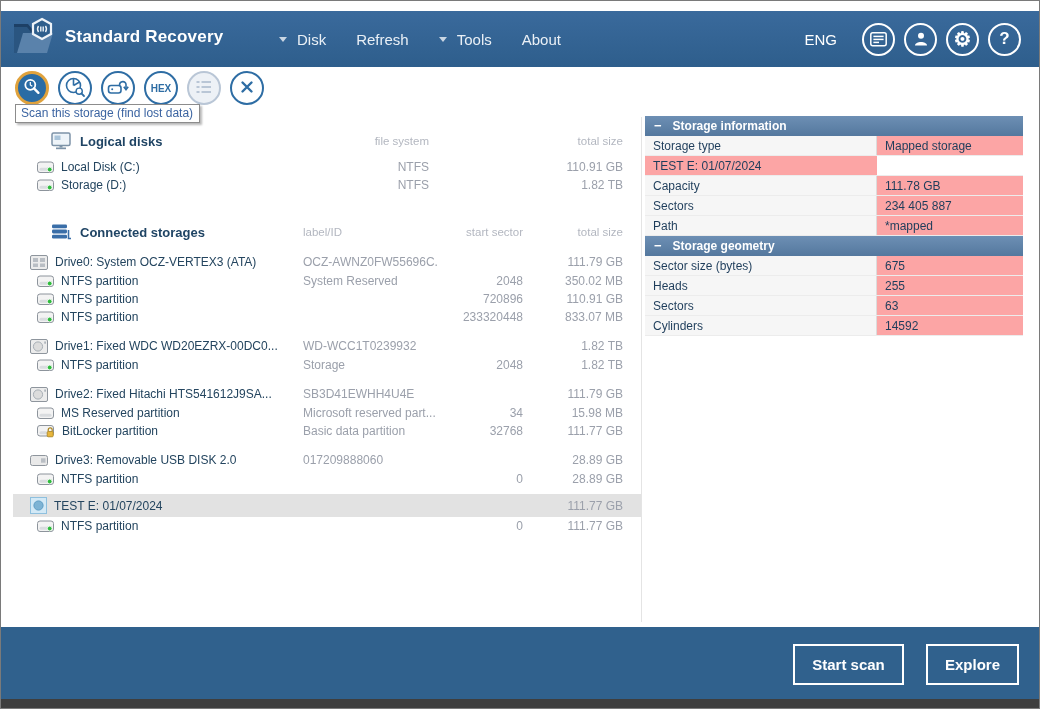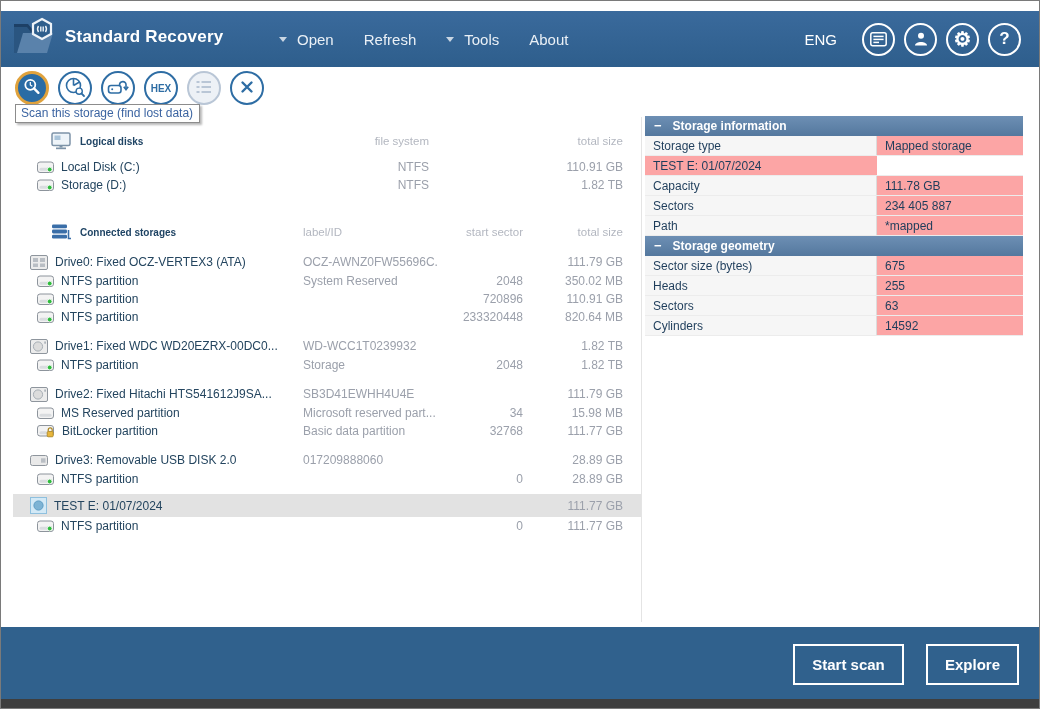--- a/index.html
+++ b/index.html
@@ -36,21 +36,21 @@
   .lrow{display:grid;grid-template-columns:278px 148px 84px 1fr;align-items:center;height:18px;font-size:12px;}
   .cell-name{display:flex;align-items:center;gap:7px;white-space:nowrap;color:#24455f;}
   .cell-name .ric{display:flex;align-items:center;}
   .cell-label{padding-left:12px;color:#9ba0ab;white-space:nowrap;overflow:hidden;}
   .cell-label.right{text-align:right;padding-left:0;padding-right:10px;}
   .cell-sector{text-align:right;color:#9ba0ab;}
   .cell-size{text-align:right;padding-right:18px;color:#9ba0ab;}
   .col-head{color:#b3b7c0;font-size:11.5px;}
   .sec-header{height:20px;cursor:default;}
   .sec-header .cell-name{padding-left:38px;gap:8px;}
-  .sec-title{font-weight:bold;color:#1f4464;font-size:10px;}
+  .sec-title{font-weight:bold;color:#1f4464;font-size:13px;}
   .gap-before-rows{height:7px;}
   .gap-sections{height:28px;}
   .row-drive{height:20px;margin-top:10px;cursor:pointer;}
   .row-drive .cell-name{padding-left:17px;}
   .row-part{height:18px;cursor:pointer;}
   .row-part .cell-name{padding-left:24px;}
   .row-logical{cursor:pointer;}
   .row-logical .cell-name{padding-left:24px;}
   .srow.selected{background:#e2e2e2;height:23px;margin-top:6px;}
   
@@ -85,21 +85,21 @@
           <polygon points="31,3 40,8 40,18 31,23 22,18 22,8" fill="#2e5e8c" stroke="#eef3f8" stroke-width="2.2"></polygon>
           <path d="M27.5 10 q-2 3 0 6 M34.5 10 q2 3 0 6 M29.8 10.5 v5 M32.2 10.5 v5" stroke="#eef3f8" stroke-width="1.4" fill="none"></path>
         </g>
       </svg>
     </span>
     <span class="app-title">Standard Recovery</span>
 
     <div class="menu">
       <span class="menu-item">
         <span class="caret"></span>
-        <span>Open</span>
+        <span>Disk</span>
       </span>
       <span class="menu-item">
         <span>Refresh</span>
       </span>
       <span class="menu-item">
         <span class="caret"></span>
         <span>Tools</span>
       </span>
       <span class="menu-item">
         <span>About</span>
@@ -268,21 +268,21 @@
     <span class="cell-name">
       <span class="ric">
               <svg width="18" height="15" viewBox="0 0 18 15">
                 <rect x="0.5" y="0.5" width="17" height="14" rx="1.5" fill="#ececec" stroke="#8e959d"></rect>
                 <rect x="3" y="3" width="5" height="4" fill="#b9bec4"></rect>
                 <rect x="10" y="3" width="5" height="4" fill="#b9bec4"></rect>
                 <rect x="3" y="8.5" width="5" height="3.5" fill="#b9bec4"></rect>
                 <rect x="10" y="8.5" width="5" height="3.5" fill="#b9bec4"></rect>
               </svg>
             </span>
-      <span>Drive0: Fixed OCZ-VERTEX3 (ATA)</span>
+      <span>Drive0: System OCZ-VERTEX3 (ATA)</span>
     </span>
     <span class="cell-label">OCZ-AWNZ0FW55696C...</span>
     <span class="cell-sector"></span>
     <span class="cell-size">111.79 GB</span>
   </div>
 
   <div class="lrow srow row-part">
     <span class="cell-name">
       <span class="ric">
               <svg width="17" height="13" viewBox="0 0 17 13">
@@ -320,21 +320,21 @@
               <svg width="17" height="13" viewBox="0 0 17 13">
                 <rect x="0.5" y="1" width="16" height="10.5" rx="2.5" fill="#f3f3f3" stroke="#8d949c"></rect>
                 <rect x="2.5" y="6.8" width="12" height="3" rx="1.5" fill="#d9dcdf"></rect>
                 <circle cx="12.7" cy="8.5" r="2.4" fill="#2ebc3c" stroke="#f6f6f6" stroke-width="0.9"></circle>
               </svg>
             </span>
       <span>NTFS partition</span>
     </span>
     <span class="cell-label"></span>
     <span class="cell-sector">233320448</span>
-    <span class="cell-size">820.64 MB</span>
+    <span class="cell-size">833.07 MB</span>
   </div>
 
   <div class="lrow srow row-drive">
     <span class="cell-name">
       <span class="ric">
               <svg width="18" height="15" viewBox="0 0 18 15">
                 <rect x="0.5" y="0.5" width="17" height="14" rx="1.5" fill="#ececec" stroke="#8e959d"></rect>
                 <circle cx="8" cy="7.5" r="4.6" fill="#dcdcdc" stroke="#a7aeb5"></circle>
                 <rect x="14.3" y="2.5" width="1.6" height="2.2" fill="#a7aeb5"></rect>
               </svg>

